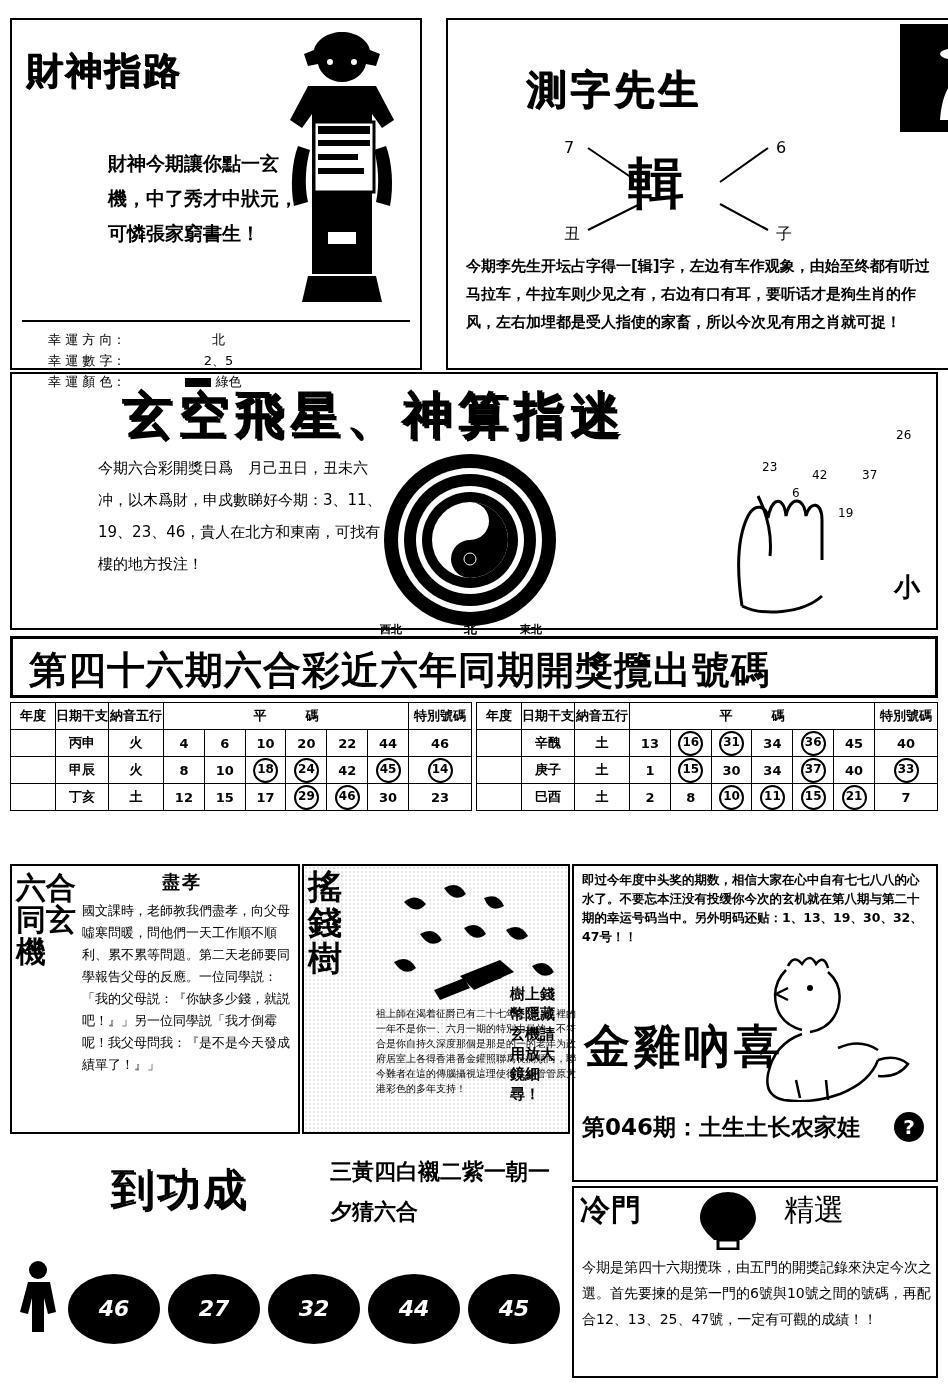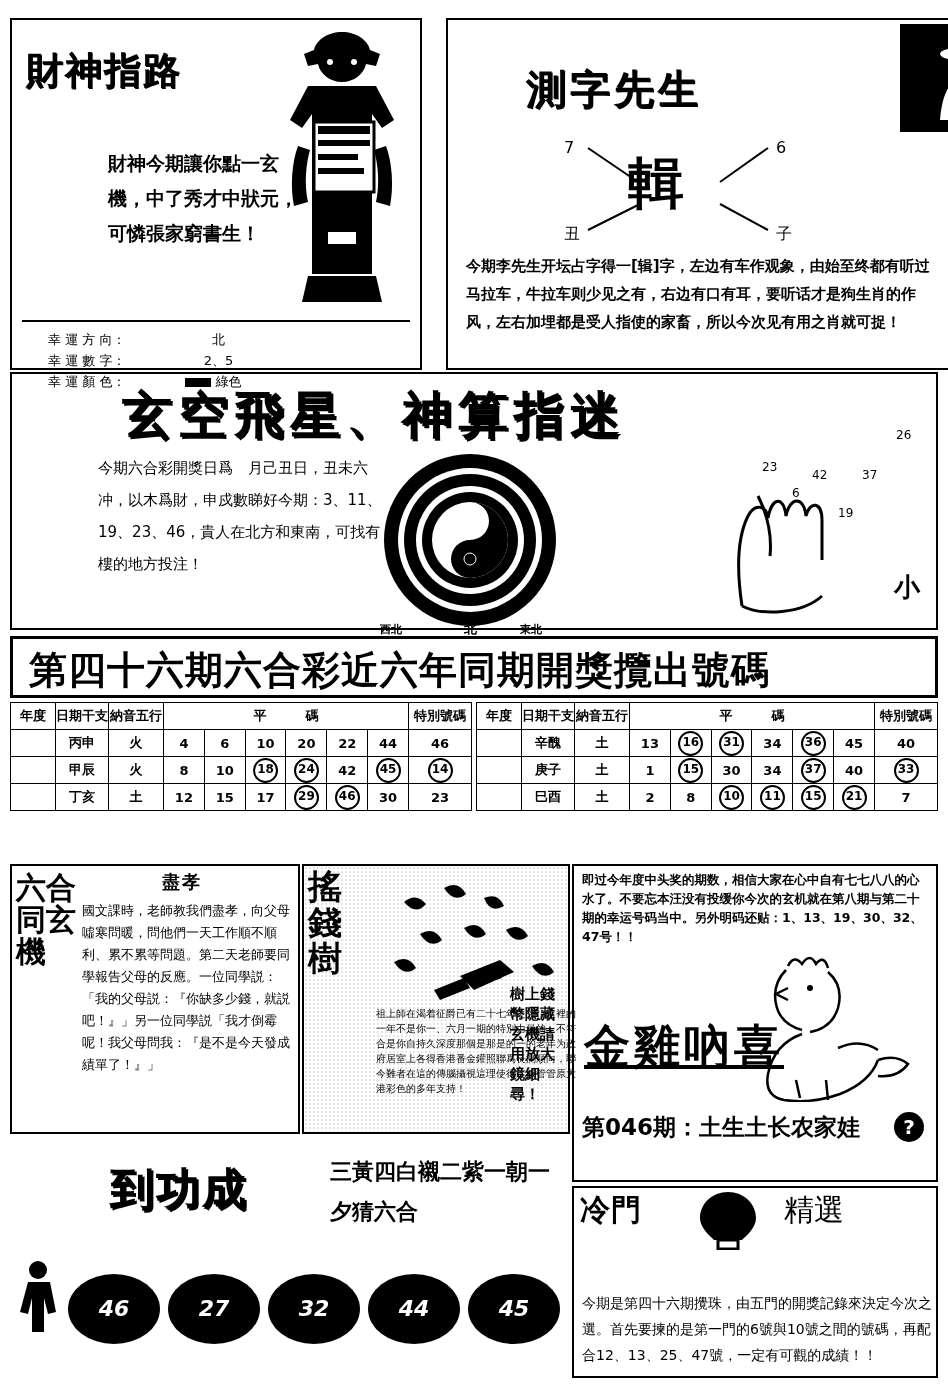--- a/index.html
+++ b/index.html
@@ -56,37 +56,37 @@
   #guowen .hdr{position:absolute;left:150px;top:4px;font-size:18px;font-weight:bold;letter-spacing:2px;}
   #guowen .body{position:absolute;left:70px;top:34px;width:218px;font-size:13px;line-height:22px;}
 
   #money{left:302px;top:864px;width:268px;height:270px;}
   #money .vt{position:absolute;left:4px;top:2px;font-size:34px;font-weight:bold;line-height:36px;width:56px;}
   #money .note{position:absolute;left:72px;top:140px;width:200px;font-size:10px;line-height:15px;}
   #money .rcol{position:absolute;right:2px;top:118px;width:56px;font-size:15px;line-height:20px;font-weight:bold;}
 
   #jinji{left:572px;top:864px;width:366px;height:318px;}
   #jinji .lead{position:absolute;left:8px;top:4px;width:348px;font-size:12.5px;line-height:19px;font-weight:bold;}
-  #jinji .big{position:absolute;left:10px;top:150px;font-size:46px;font-weight:bold;letter-spacing:4px;text-decoration:underline;}
+  #jinji .big{position:absolute;left:10px;top:150px;font-size:46px;font-weight:bold;letter-spacing:4px;}
   #jinji .issue{position:absolute;left:8px;top:246px;font-size:23px;font-weight:bold;}
   #jinji .qmark{position:absolute;right:12px;top:246px;width:30px;height:30px;border-radius:50%;background:#000;color:#fff;font-size:20px;text-align:center;line-height:30px;font-weight:bold;}
   #jinji .rooster{position:absolute;right:6px;top:86px;width:190px;height:150px;}
 
   #daogong{left:10px;top:1136px;width:560px;height:110px;}
-  #daogong .t1{position:absolute;left:100px;top:24px;font-size:44px;font-weight:bold;letter-spacing:2px;text-shadow:2px 2px 0 #000;}
+  #daogong .t1{position:absolute;left:100px;top:24px;font-size:44px;font-weight:normal;letter-spacing:2px;text-shadow:2px 2px 0 #000;}
   #daogong .r{position:absolute;left:320px;top:16px;width:240px;font-size:22px;line-height:40px;font-weight:bold;}
 
   #balls{left:10px;top:1248px;width:560px;height:130px;}
   .ball{position:absolute;width:92px;height:70px;border-radius:50%;background:#000;color:#fff;text-align:center;}
   .ball span{display:block;margin-top:22px;font-size:22px;font-style:italic;font-weight:bold;}
 
   #lengmen{left:572px;top:1186px;width:366px;height:192px;}
   #lengmen .hdr{position:absolute;left:6px;top:2px;font-size:30px;font-weight:bold;letter-spacing:1px;}
   #lengmen .hdr2{position:absolute;left:210px;top:2px;font-size:30px;font-weight:normal;}
-  #lengmen .body{position:absolute;left:8px;top:66px;width:350px;font-size:14px;line-height:26px;margin-top:36px;}
+  #lengmen .body{position:absolute;left:8px;top:66px;width:350px;font-size:14px;line-height:26px;}
 
   .grain{position:absolute;inset:0;pointer-events:none;opacity:.10;
      background-image:radial-gradient(#000 1px,transparent 1px);background-size:4px 4px;}
 </style>
 </head>
 <body>
 
 <div class="page">
 
   <div class="bx bd" id="caishen">

